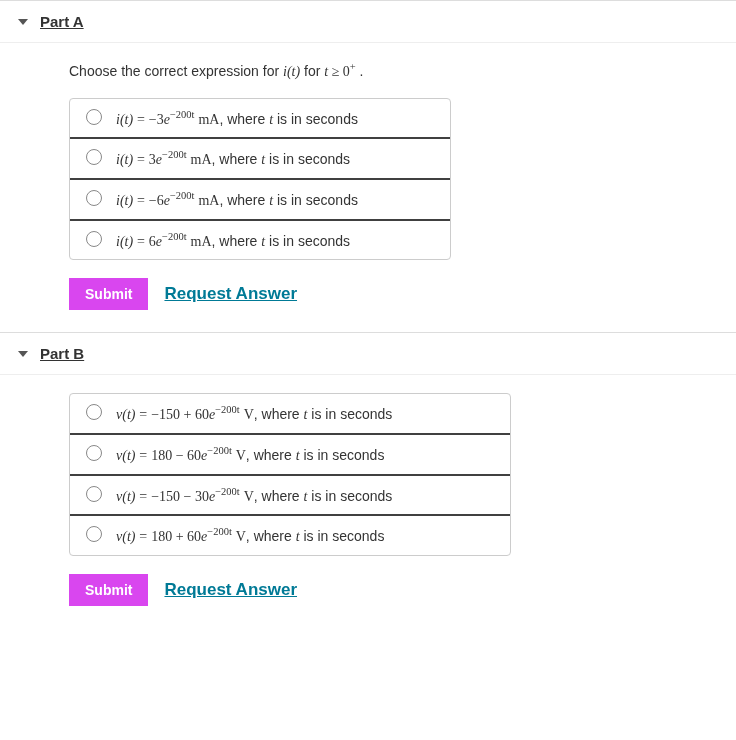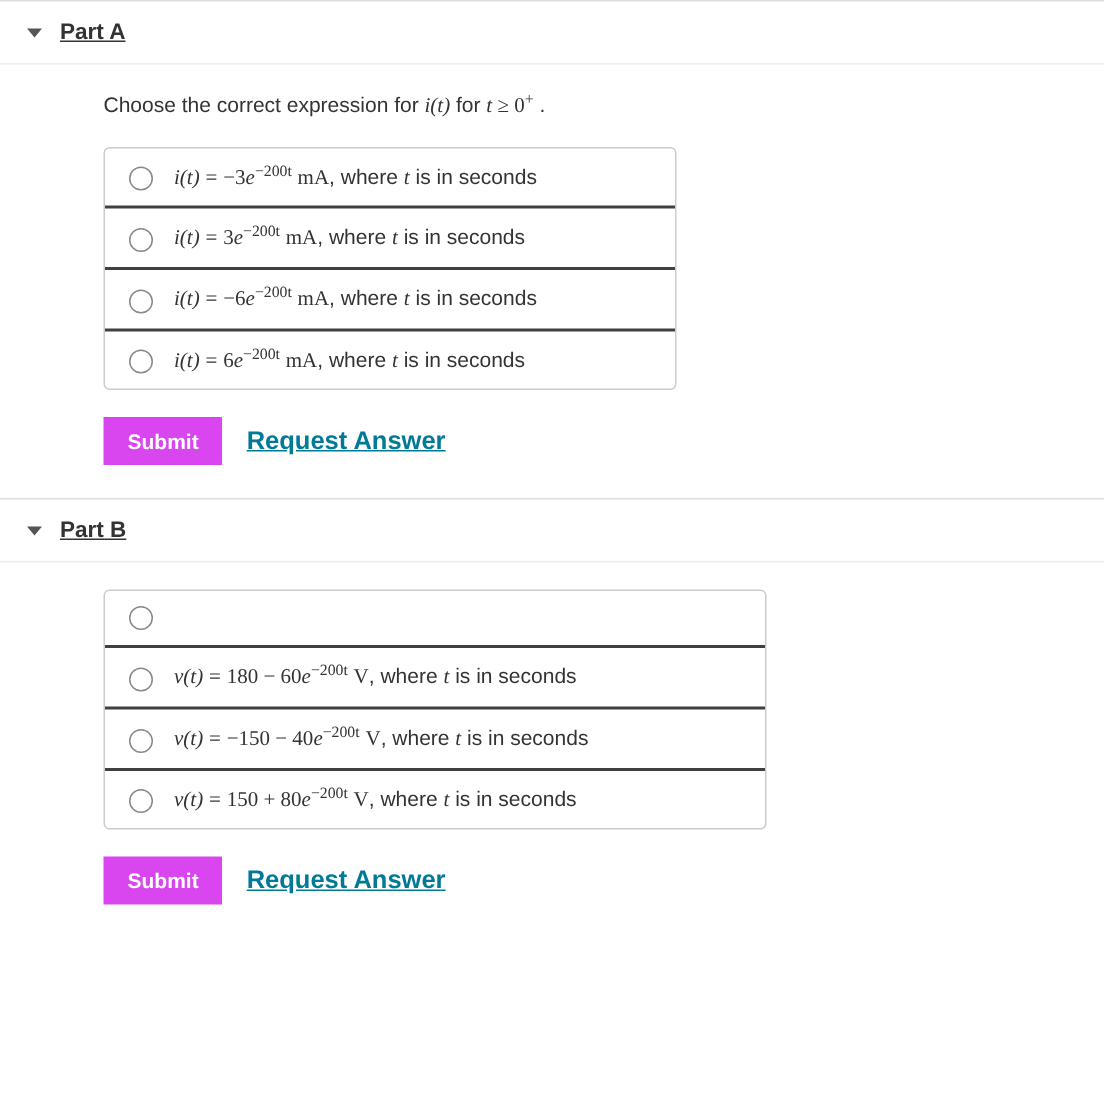--- a/index.html
+++ b/index.html
@@ -40,21 +40,21 @@
     margin-bottom: 18px;
   }
   .options-box {
     border: 1px solid #ccc;
     border-radius: 4px;
     display: inline-block;
     min-width: 380px;
   }
   .option-row {
     display: flex;
-    align-items: flex-end;
+    align-items: flex-start;
     padding: 10px 16px;
     cursor: pointer;
   }
   .option-row + .option-row {
     border-top: 2px solid #404040;
   }
   .radio {
     width: 14px; height: 14px;
     border: 1.5px solid #888;
     border-radius: 50%;
@@ -139,37 +139,40 @@
 
 <div class="part-section">
   <div class="part-header">
     <span class="caret"></span>
     <span class="part-title">Part B</span>
   </div>
   <div class="part-body">
     <div class="options-box" style="min-width:440px;">
       <div class="option-row">
         <span class="radio"></span>
+        <span class="option-text">
+          <span class="mi">v(t)</span> <span class="mr">=</span> <span class="mr">−150 + 60</span><span class="mi">e</span><span class="sup">−200t</span><span> </span><span class="unit">V</span><span>, where </span><span class="mi">t</span><span> is in seconds</span>
+        </span>
       </div>
       <div class="option-row">
         <span class="radio"></span>
         <span class="option-text">
           <span class="mi">v(t)</span> <span class="mr">=</span> <span class="mr">180 − 60</span><span class="mi">e</span><span class="sup">−200t</span><span> </span><span class="unit">V</span><span>, where </span><span class="mi">t</span><span> is in seconds</span>
         </span>
       </div>
       <div class="option-row">
         <span class="radio"></span>
         <span class="option-text">
-          <span class="mi">v(t)</span> <span class="mr">=</span> <span class="mr">−150 − 40</span><span class="mi">e</span><span class="sup">−200t</span><span> </span><span class="unit">V</span><span>, where </span><span class="mi">t</span><span> is in seconds</span>
+          <span class="mi">v(t)</span> <span class="mr">=</span> <span class="mr">−150 − 30</span><span class="mi">e</span><span class="sup">−200t</span><span> </span><span class="unit">V</span><span>, where </span><span class="mi">t</span><span> is in seconds</span>
         </span>
       </div>
       <div class="option-row">
         <span class="radio"></span>
         <span class="option-text">
-          <span class="mi">v(t)</span> <span class="mr">=</span> <span class="mr">150 + 80</span><span class="mi">e</span><span class="sup">−200t</span><span> </span><span class="unit">V</span><span>, where </span><span class="mi">t</span><span> is in seconds</span>
+          <span class="mi">v(t)</span> <span class="mr">=</span> <span class="mr">180 + 60</span><span class="mi">e</span><span class="sup">−200t</span><span> </span><span class="unit">V</span><span>, where </span><span class="mi">t</span><span> is in seconds</span>
         </span>
       </div>
     </div>
     <div class="actions">
       <button class="submit-btn">Submit</button>
       <a class="request-link">Request Answer</a>
     </div>
   </div>
 </div>
 

